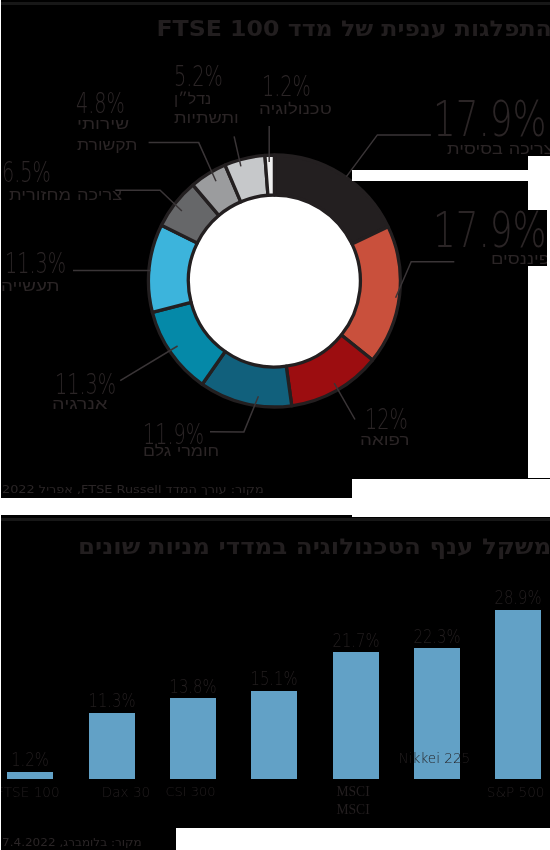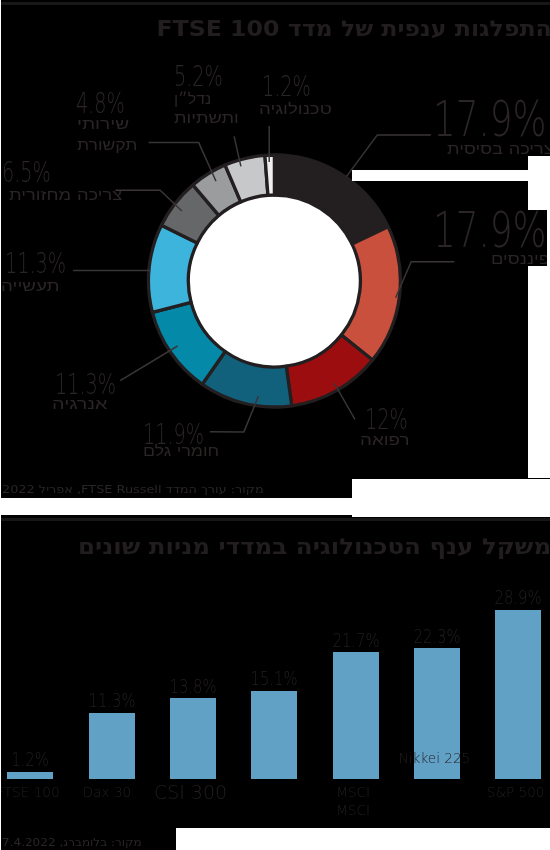--- a/index.html
+++ b/index.html
@@ -93,23 +93,23 @@
 <div class="blab" style="left:148.0px;width:90.0px;top:676.80px;font-size:19.5px;transform:scaleX(0.76);">13.8%</div>
 <div class="bar" style="left:251.3px;top:690.60px;width:46.0px;height:88.30px;"></div>
 <div class="blab" style="left:229.3px;width:90.0px;top:669.20px;font-size:19.5px;transform:scaleX(0.76);">15.1%</div>
 <div class="bar" style="left:332.6px;top:652.00px;width:46.0px;height:126.90px;"></div>
 <div class="blab" style="left:310.6px;width:90.0px;top:630.60px;font-size:19.5px;transform:scaleX(0.76);">21.7%</div>
 <div class="bar" style="left:413.9px;top:648.49px;width:46.0px;height:130.41px;"></div>
 <div class="blab" style="left:391.9px;width:90.0px;top:627.09px;font-size:19.5px;transform:scaleX(0.76);">22.3%</div>
 <div class="bar" style="left:495.2px;top:609.89px;width:46.0px;height:169.01px;"></div>
 <div class="blab" style="left:473.2px;width:90.0px;top:588.49px;font-size:19.5px;transform:scaleX(0.76);">28.9%</div>
 <div class="xlab" style="left:-19.1px;width:94.0px;top:782.8px;font-size:13.6px;line-height:18px;"><span>FTSE 100</span><br></div>
-<div class="xlab" style="left:60px;width:94.0px;top:782.8px;font-size:13.6px;line-height:18px;"><span>Dax 30</span><br></div>
-<div class="xlab" style="left:143.5px;width:94.0px;top:782.8px;font-size:19px;line-height:18px;"><span>CSI 300</span><br></div>
-<div class="xlab" style="left:306.1px;width:94.0px;top:782.8px;font-size:13.6px;line-height:18px;"><span>MSCI</span><br><span>MSCI</span><br></div>
+<div class="xlab" style="left:79px;width:94.0px;top:782.8px;font-size:13.6px;line-height:18px;"><span>Dax 30</span><br></div>
+<div class="xlab" style="left:143.5px;width:94.0px;top:782.8px;font-size:13px;line-height:18px;"><span>CSI 300</span><br></div>
+<div class="xlab" style="left:306.1px;width:94.0px;top:782.8px;font-size:13.6px;line-height:18px;font-family:Liberation Serif, serif;"><span>MSCI</span><br><span>MSCI</span><br></div>
 <div class="xlab" style="left:387.4px;width:94.0px;top:749px;font-size:13.6px;line-height:18px;"><span>Nikkei 225</span><br></div>
 <div class="xlab" style="left:468.7px;width:94.0px;top:782.8px;font-size:13.6px;line-height:18px;"><span>S&amp;P 500</span><br></div>
 <div class="src" style="left:1.6px;top:836.5px;font-size:11.2px;transform:scaleX(1.075);">מקור: בלומברג, 7.4.2022</div>
 
 <div class="cut" style="left:528px;top:156px;width:22px;height:53.5px;"></div>
 <div class="cut" style="left:352px;top:170px;width:176px;height:10.6px;"></div>
 <div class="cut" style="left:547px;top:209.5px;width:3px;height:56.5px;"></div>
 <div class="cut" style="left:528px;top:266px;width:22px;height:212px;"></div>
 <div class="cut" style="left:352.3px;top:479px;width:197.7px;height:38px;"></div>
 <div class="cut" style="left:176.4px;top:828.2px;width:373.6px;height:21.8px;"></div>

